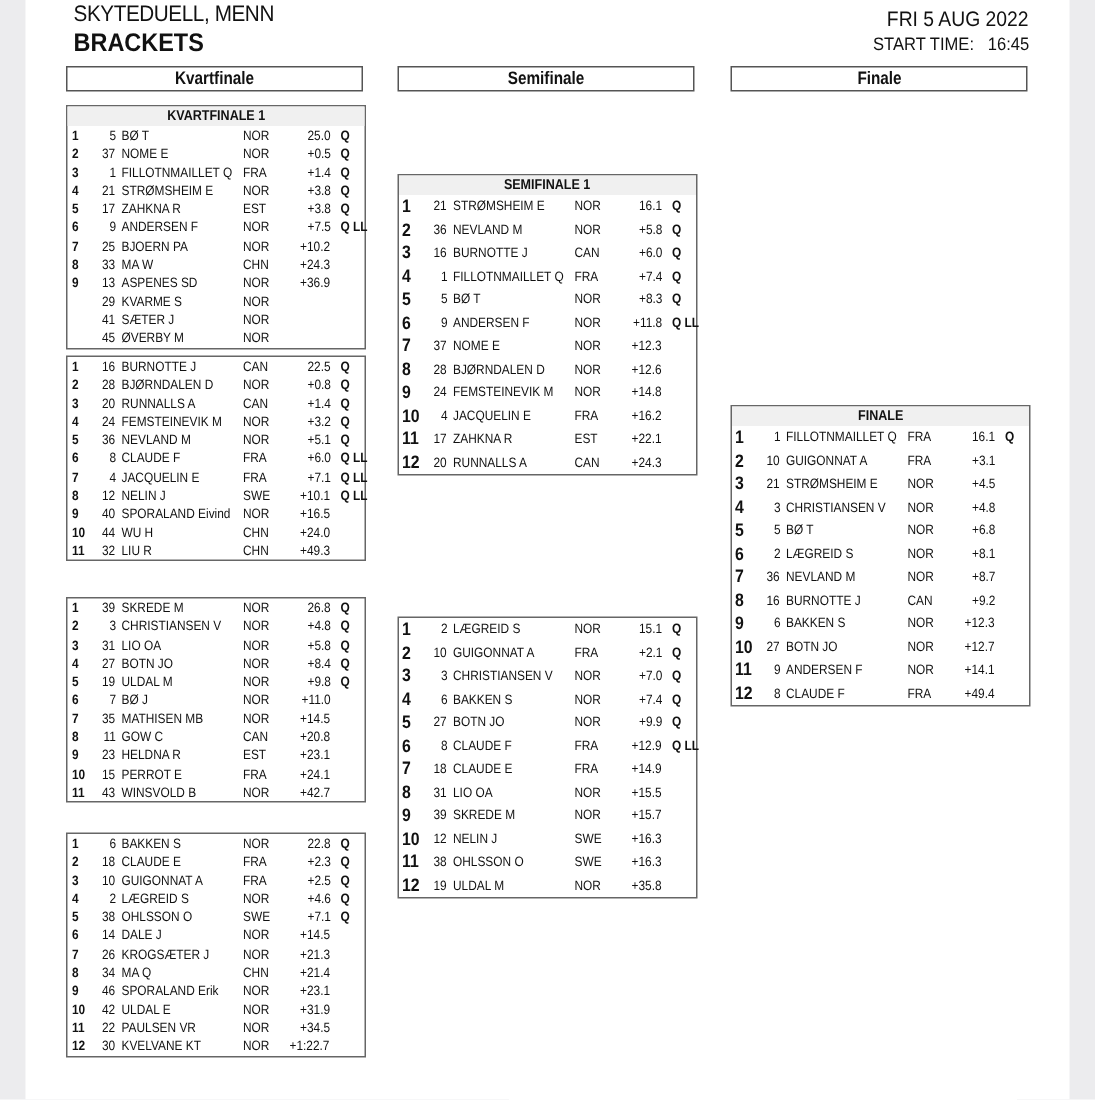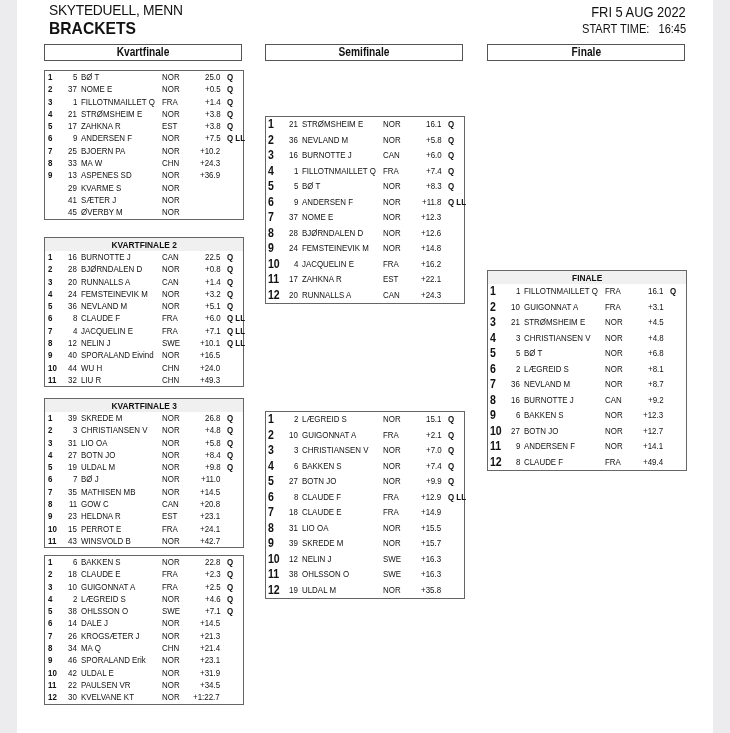--- a/index.html
+++ b/index.html
@@ -36,20 +36,21 @@
   <div class="title">SKYTEDUELL, MENN</div>
   <div class="subtitle">BRACKETS</div>
   <div class="date">FRI 5 AUG 2022</div>
   <div class="start"><span style="margin-left:0">START TIME:</span><span>16:45</span></div>
 
   <div class="colhead" style="left:248px"><span>Semifinale</span></div>
   <div class="colhead" style="left:27px"><span>Kvartfinale</span></div>
   <div class="colhead" style="left:470px"><span>Finale</span></div>
 
   <div class="box qf" style="left:27px; top:70px;">
+      <div class="box-head"><span>KVARTFINALE 1</span></div>
       <div class="row">
         <span class="c-rank"><span class="narrow" style="position: static;">1</span></span>
         <span class="c-bib"><span class="narrow" style="position: static;">5</span></span>
         <span class="c-name"><span class="narrow" style="position: static;">BØ T</span></span>
         <span class="c-nat"><span class="narrow" style="position: static;">NOR</span></span>
         <span class="c-time"><span class="narrow" style="position: static;">25.0</span></span>
         <span class="c-q"><span class="narrow" style="position: static;">Q</span></span>
       </div>
       <div class="row">
         <span class="c-rank"><span class="narrow" style="position: static;">2</span></span>
@@ -134,21 +135,20 @@
       <div class="row">
         <span class="c-rank"><span class="narrow" style="position: static;"></span></span>
         <span class="c-bib"><span class="narrow" style="position: static;">45</span></span>
         <span class="c-name"><span class="narrow" style="position: static;">ØVERBY M</span></span>
         <span class="c-nat"><span class="narrow" style="position: static;">NOR</span></span>
         <span class="c-time"><span class="narrow" style="position: static;"></span></span>
         <span class="c-q"><span class="narrow" style="position: static;"></span></span>
       </div>
     </div>
   <div class="box qf" style="left:27px; top:237px;">
-      <div class="box-head"><span>KVARTFINALE 2</span></div>
       <div class="row">
         <span class="c-rank"><span class="narrow" style="position: static;">1</span></span>
         <span class="c-bib"><span class="narrow" style="position: static;">16</span></span>
         <span class="c-name"><span class="narrow" style="position: static;">BURNOTTE J</span></span>
         <span class="c-nat"><span class="narrow" style="position: static;">CAN</span></span>
         <span class="c-time"><span class="narrow" style="position: static;">22.5</span></span>
         <span class="c-q"><span class="narrow" style="position: static;">Q</span></span>
       </div>
       <div class="row">
         <span class="c-rank"><span class="narrow" style="position: static;">2</span></span>
@@ -225,21 +225,20 @@
       <div class="row">
         <span class="c-rank"><span class="narrow" style="position: static;">11</span></span>
         <span class="c-bib"><span class="narrow" style="position: static;">32</span></span>
         <span class="c-name"><span class="narrow" style="position: static;">LIU R</span></span>
         <span class="c-nat"><span class="narrow" style="position: static;">CHN</span></span>
         <span class="c-time"><span class="narrow" style="position: static;">+49.3</span></span>
         <span class="c-q"><span class="narrow" style="position: static;"></span></span>
       </div>
     </div>
   <div class="box qf" style="left:27px; top:398px;">
-      <div class="box-head"><span>KVARTFINALE 3</span></div>
       <div class="row">
         <span class="c-rank"><span class="narrow" style="position: static;">1</span></span>
         <span class="c-bib"><span class="narrow" style="position: static;">39</span></span>
         <span class="c-name"><span class="narrow" style="position: static;">SKREDE M</span></span>
         <span class="c-nat"><span class="narrow" style="position: static;">NOR</span></span>
         <span class="c-time"><span class="narrow" style="position: static;">26.8</span></span>
         <span class="c-q"><span class="narrow" style="position: static;">Q</span></span>
       </div>
       <div class="row">
         <span class="c-rank"><span class="narrow" style="position: static;">2</span></span>
@@ -415,20 +414,21 @@
         <span class="c-rank"><span class="narrow" style="position: static;">12</span></span>
         <span class="c-bib"><span class="narrow" style="position: static;">30</span></span>
         <span class="c-name"><span class="narrow" style="position: static;">KVELVANE KT</span></span>
         <span class="c-nat"><span class="narrow" style="position: static;">NOR</span></span>
         <span class="c-time"><span class="narrow" style="position: static;">+1:22.7</span></span>
         <span class="c-q"><span class="narrow" style="position: static;"></span></span>
       </div>
     </div>
 
   <div class="box semi" style="left:248px; top:116px;">
+      <div class="box-head"><span>SEMIFINALE 1</span></div>
       <div class="row">
         <span class="c-rank"><span class="narrow" style="position: static;">1</span></span>
         <span class="c-bib"><span class="narrow" style="position: static;">21</span></span>
         <span class="c-name"><span class="narrow" style="position: static;">STRØMSHEIM E</span></span>
         <span class="c-nat"><span class="narrow" style="position: static;">NOR</span></span>
         <span class="c-time"><span class="narrow" style="position: static;">16.1</span></span>
         <span class="c-q"><span class="narrow" style="position: static;">Q</span></span>
       </div>
       <div class="row">
         <span class="c-rank"><span class="narrow" style="position: static;">2</span></span>

